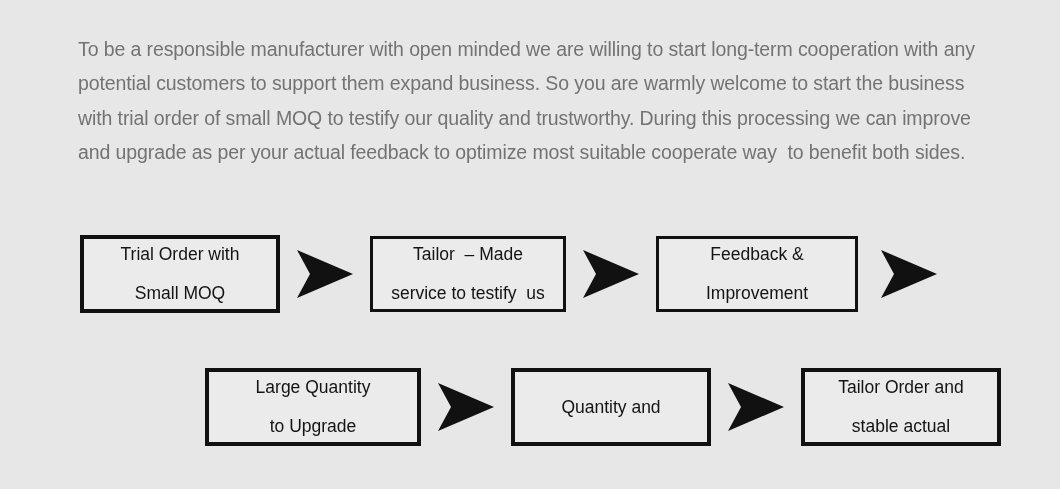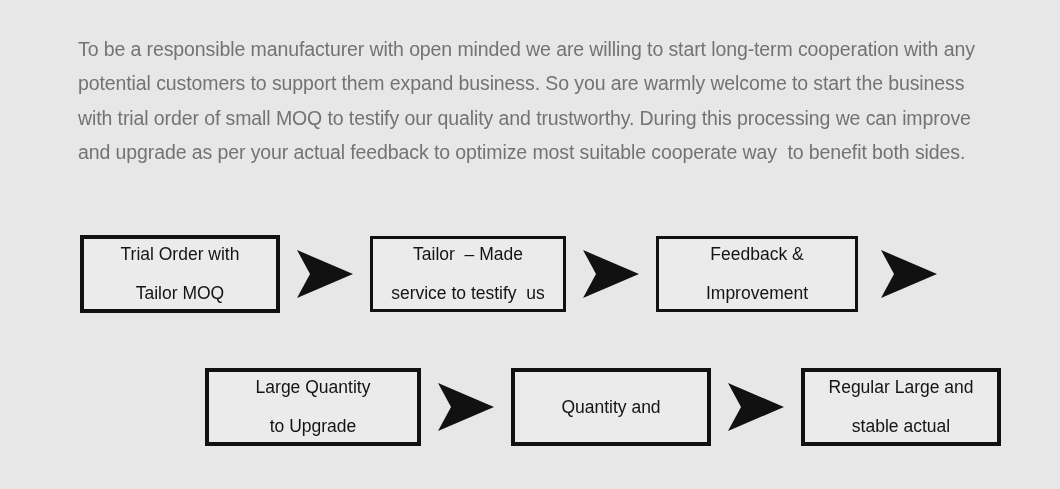--- a/index.html
+++ b/index.html
@@ -89,21 +89,21 @@
 <body>
 
 <p id="intro-paragraph">To be a responsible manufacturer with open minded we are willing to start long-term cooperation with any potential customers to support them expand business. So you are warmly welcome to start the business with trial order of small MOQ to testify our quality and trustworthy. During this processing we can improve and upgrade as per your actual feedback to optimize most suitable cooperate way  to benefit both sides.</p>
 
 <div id="flow-diagram">
 
   <div class="flow-row" id="flow-row-1">
 
     <div class="flow-box" id="box-trial-order">
       <span class="line">Trial Order with</span>
-      <span class="line">Tailor MOQ</span>
+      <span class="line">Small MOQ</span>
     </div>
 
     <span class="gap-sm"></span>
 
     <svg class="flow-arrow" viewBox="0 0 62 54">
       <polygon points="3,3 59,27 3,51 16,27" fill="#111111"></polygon>
     </svg>
 
     <span class="gap-sm"></span>
 
@@ -154,19 +154,19 @@
 
     <span class="gap-sm"></span>
 
     <svg class="flow-arrow" viewBox="0 0 62 54">
       <polygon points="3,3 59,27 3,51 16,27" fill="#111111"></polygon>
     </svg>
 
     <span class="gap-sm"></span>
 
     <div class="flow-box" id="box-regular-order">
-      <span class="line">Regular Large and</span>
+      <span class="line">Tailor Order and</span>
       <span class="line">stable actual</span>
     </div>
 
   </div>
 
 </div>
 
 </body></html>

